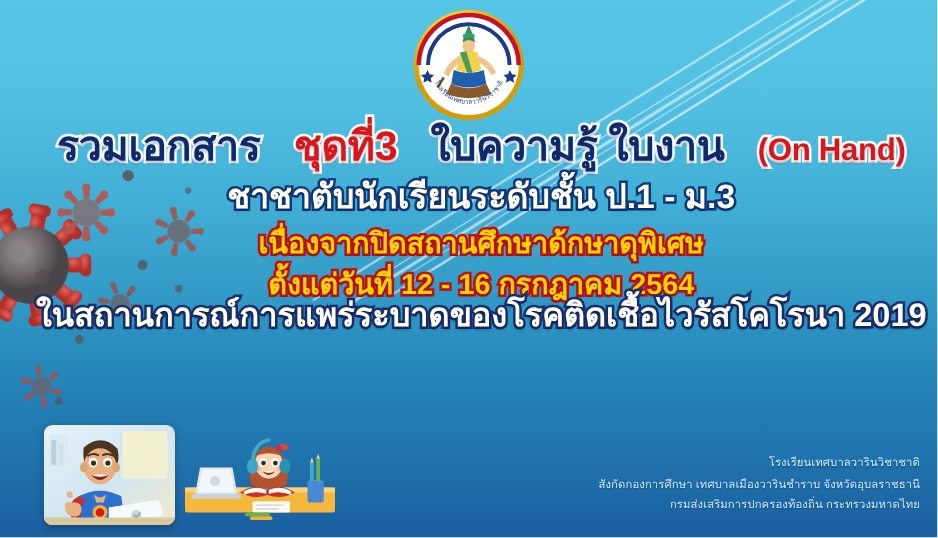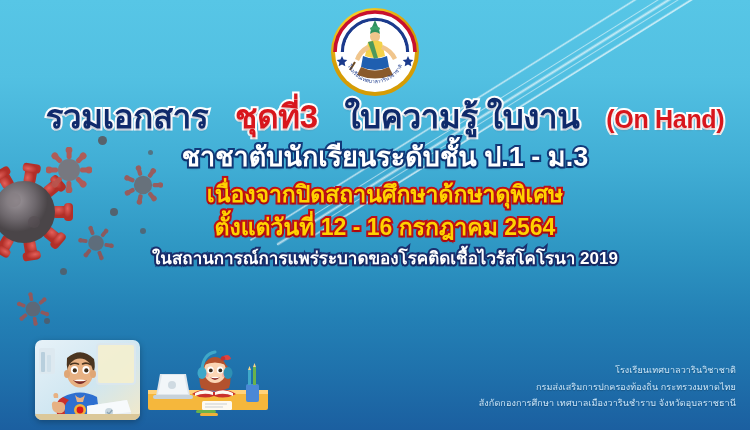--- a/index.html
+++ b/index.html
@@ -79,21 +79,21 @@
     text-shadow:0 2px 2px rgba(110,0,0,.4);
   }
   #line-dates{
     font-size:23px;font-weight:bold;margin-top:10px;
     color:#ffd200;
     -webkit-text-stroke:4px #c01017;
     paint-order:stroke fill;
     text-shadow:0 2px 2px rgba(110,0,0,.4);
   }
   #line-situation{
-    font-size:17px;font-weight:bold;margin-top:11px;
+    font-size:26px;font-weight:bold;
     color:#ffffff;
     -webkit-text-stroke:4px #1a2f6e;
     paint-order:stroke fill;
     text-shadow:0 2px 2px rgba(0,20,60,.45);
   }
 
   
   #credit{
     position:absolute;right:14px;bottom:18px;text-align:right;
     color:#cfe9fb;font-size:9px;line-height:1.85;
@@ -516,17 +516,17 @@
       <rect x="105" y="23" width="3" height="18" fill="#6bb24b"></rect>
       <path d="M105,23 l1.5,-4 1.5,4z" fill="#f6d68a"></path>
 
       <rect x="48" y="66" width="20" height="3" rx="1.5" fill="#6bb24b"></rect>
       <rect x="52" y="69" width="18" height="3" rx="1.5" fill="#f0b03a"></rect>
     </svg>
   </div>
 
   <div id="credit">
     <div>โรงเรียนเทศบาลวารินวิชาชาติ</div>
+    <div>สังกัดกองการศึกษา เทศบาลเมืองวารินชำราบ  จังหวัดอุบลราชธานี</div>
     <div>กรมส่งเสริมการปกครองท้องถิ่น กระทรวงมหาดไทย</div>
-    <div>สังกัดกองการศึกษา เทศบาลเมืองวารินชำราบ  จังหวัดอุบลราชธานี</div>
   </div>
 
 </div>
 
 </body></html>

